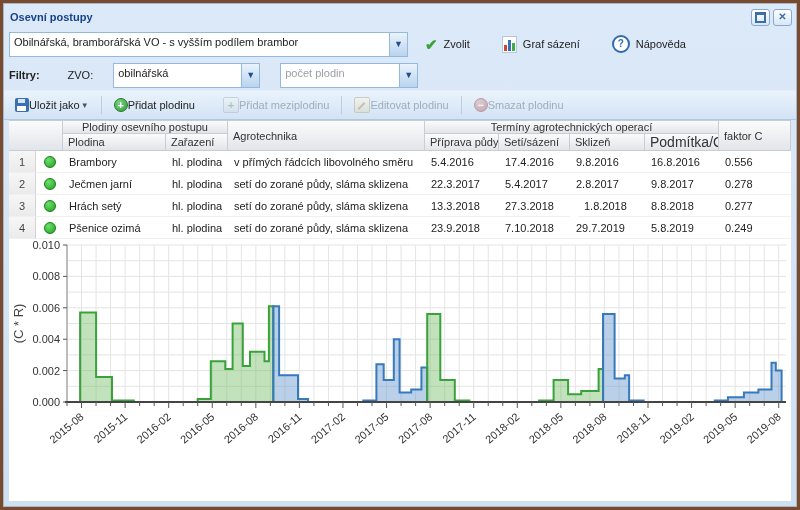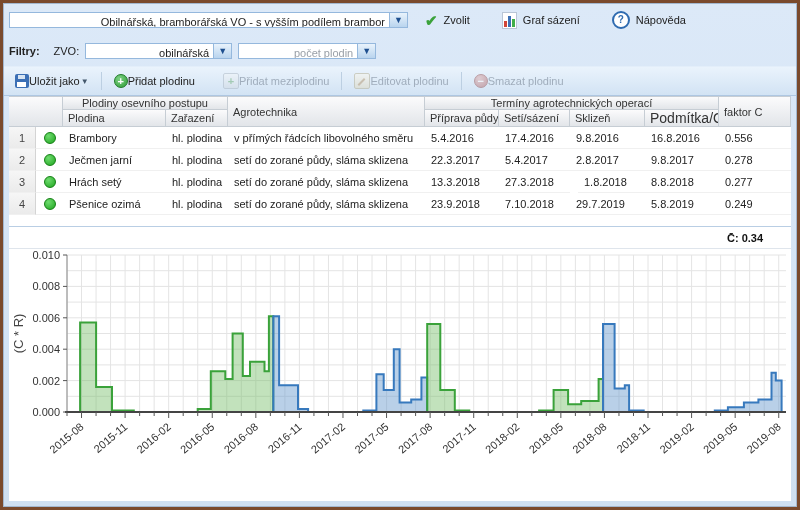--- a/index.html
+++ b/index.html
@@ -23,21 +23,21 @@
   .titlebar .spacer{flex:1;}
   .winbtn{
     width:17px;height:15px;margin-left:3px;border:1px solid #8aa8cd;border-radius:3px;
     background:linear-gradient(#ffffff,#d7e6f6);
     display:flex;align-items:center;justify-content:center;
     color:#3a6ea5;font-weight:bold;font-size:10px;line-height:1;cursor:default;
   }
   .glyph-restore{width:7px;height:6px;border:2px solid #3a6ea5;border-top-width:3px;}
   
   .selector-row{height:32px;display:flex;align-items:center;padding:0 5px;}
-  .combo{display:flex;height:16px;border:1px solid #95b8dd;background:#fff;box-sizing:border-box;text-align:right;}
+  .combo{display:flex;height:25px;border:1px solid #95b8dd;background:#fff;box-sizing:border-box;}
   .combo .val{flex:1;padding:3px 4px 0 4px;white-space:nowrap;overflow:hidden;font-size:11px;}
   .combo .val.muted{color:#9aa0a8;}
   .combo .arrow{
     width:17px;border-left:1px solid #95b8dd;
     background:linear-gradient(#e9f3fc,#b9d4ee);
     display:flex;align-items:center;justify-content:center;
     color:#1e4f8f;font-size:9px;
   }
   .combo-main{width:399px;}
   .flatbtn{display:flex;align-items:center;gap:6px;padding:2px 6px;border:1px solid transparent;border-radius:3px;cursor:default;white-space:nowrap;}
@@ -48,21 +48,21 @@
   .icon-chart .b1{height:6px;background:#d04437;}
   .icon-chart .b2{height:11px;background:#3b6fb5;}
   .icon-chart .b3{height:8px;background:#3fae49;}
   .icon-help{
     width:14px;height:14px;border-radius:50%;
     border:2px solid #2f6bb0;background:#fff;color:#2f6bb0;
     display:flex;align-items:center;justify-content:center;
     font-weight:bold;font-size:10px;line-height:1;
   }
   
-  .filter-row{height:30px;display:flex;align-items:center;padding:0 5px;gap:6px;}
+  .filter-row{height:30px;display:flex;align-items:center;padding:0 5px;gap:20px;}
   .filter-label{font-weight:bold;}
   .zvo-label{margin-left:8px;}
   .combo-zvo{width:147px;}
   .combo-count{width:138px;}
   
   .toolbar{
     height:28px;display:flex;align-items:center;padding:0 5px;gap:2px;
     background:linear-gradient(#eaf3fc,#d2e3f4);
     border-top:1px solid #e3eefa;border-bottom:1px solid #aec7e2;
   }
@@ -111,20 +111,30 @@
   
   .chart-wrap{flex:1;background:#fff;position:relative;}
   .content-pad{padding:0 5px 5px 5px;display:flex;flex-direction:column;flex:1;min-height:0;}
   .white-stack{background:#fff;display:flex;flex-direction:column;flex:1;min-height:0;position:relative;}
 </style>
 </head>
 <body>
 
 <div class="window">
 
+  <div class="titlebar">
+    <span class="title">Osevní postupy</span>
+    <span class="spacer"></span>
+    <span class="winbtn">
+        <span class="glyph-restore"></span>
+      </span>
+    <span class="winbtn">
+        <span>✕</span>
+      </span>
+  </div>
 
   <div class="selector-row">
     <div class="combo combo-main">
       <span class="val">Obilnářská, bramborářská VO - s vyšším podílem brambor</span>
       <span class="arrow">▼</span>
     </div>
     <div class="flatbtn" style="margin-left:10px;">
       <span class="icon-check">✔</span>
       <span class="lbl">Zvolit</span>
     </div>
@@ -250,23 +260,20 @@
               <div class="cell" style="grid-column: 3;">Pšenice ozimá</div>
               <div class="cell" style="grid-column: 4;">hl. plodina</div>
               <div class="cell" style="grid-column: 5;">setí do zorané půdy, sláma sklizena</div>
               <div class="cell" style="grid-column: 6;">23.9.2018</div>
               <div class="cell" style="grid-column: 7;">7.10.2018</div>
               <div class="cell" style="grid-column: 8;">29.7.2019</div>
               <div class="cell" style="grid-column: 9;">5.8.2019</div>
               <div class="cell" style="grid-column: 10;">0.249</div>
             </div>
           </div>
-        <div class="summary-row">
-          <span class="summary-val">C̄: 0.34</span>
-        </div>
       </div>
 
       <div class="chart-wrap">
         <svg id="chart-svg" width="784" height="214">
             <line x1="58" y1="6" x2="58" y2="163" stroke="#e4e4e4" stroke-width="1"></line>
             <line x1="72.52525252525253" y1="6" x2="72.52525252525253" y2="163" stroke="#e4e4e4" stroke-width="1"></line>
             <line x1="87.05050505050505" y1="6" x2="87.05050505050505" y2="163" stroke="#e4e4e4" stroke-width="1"></line>
             <line x1="101.57575757575758" y1="6" x2="101.57575757575758" y2="163" stroke="#e4e4e4" stroke-width="1"></line>
             <line x1="116.1010101010101" y1="6" x2="116.1010101010101" y2="163" stroke="#e4e4e4" stroke-width="1"></line>
             <line x1="130.62626262626264" y1="6" x2="130.62626262626264" y2="163" stroke="#e4e4e4" stroke-width="1"></line>

